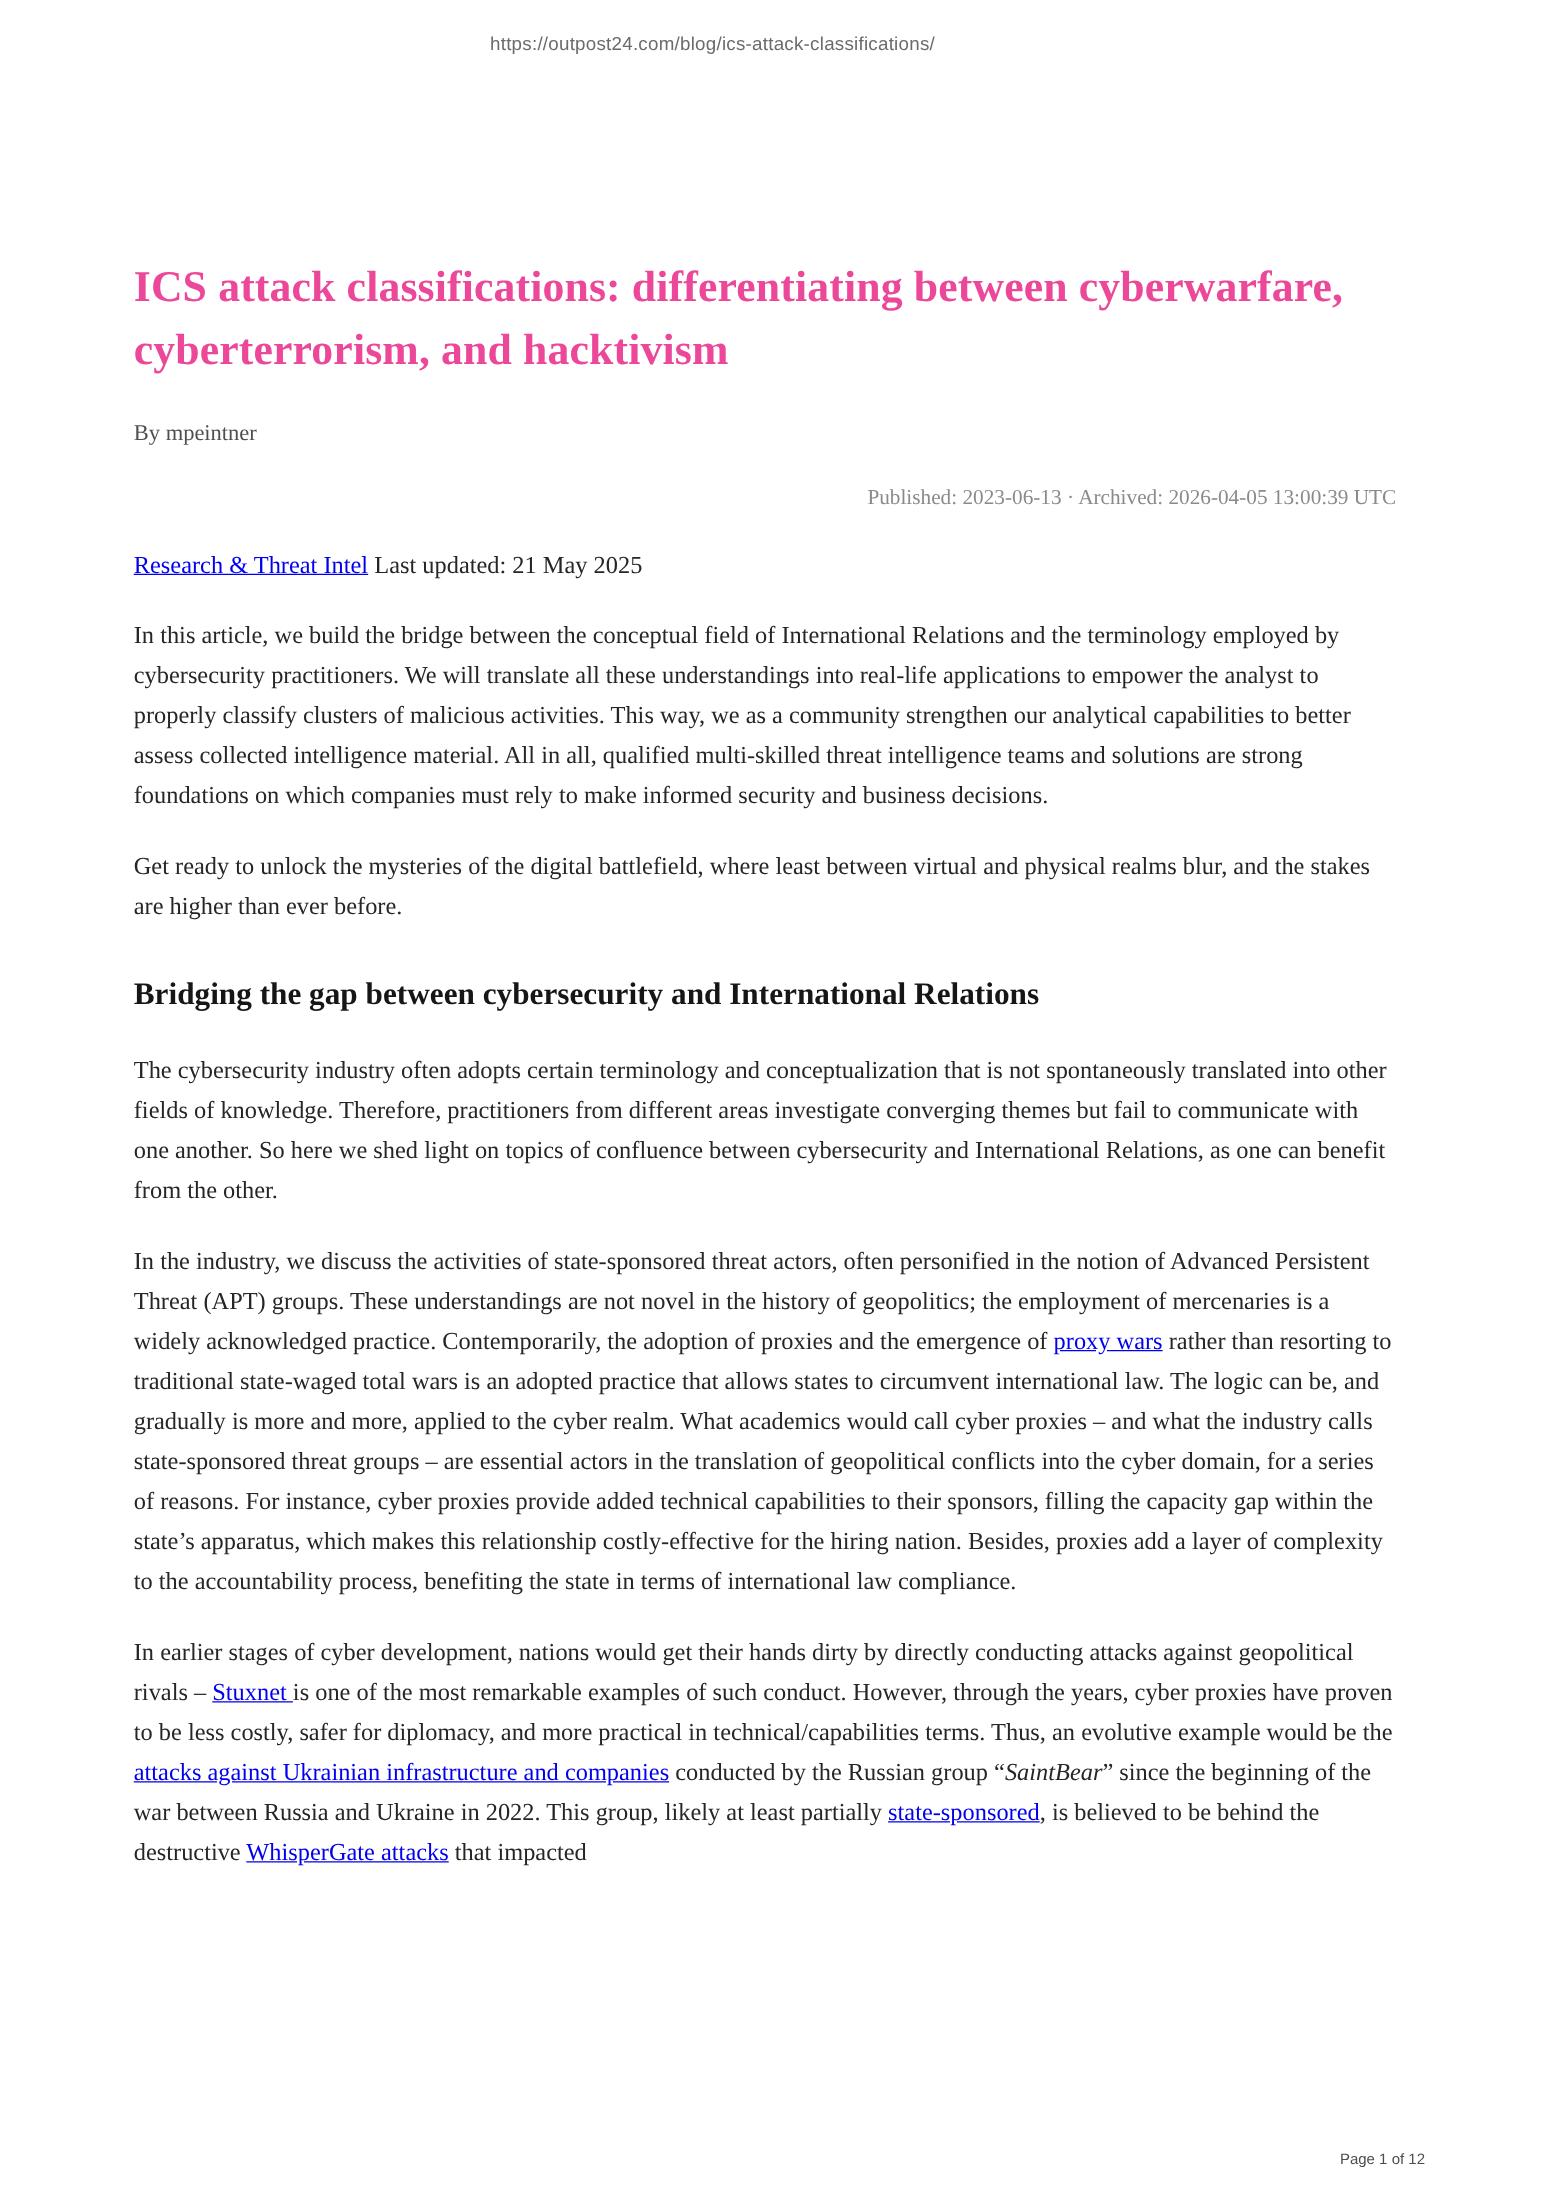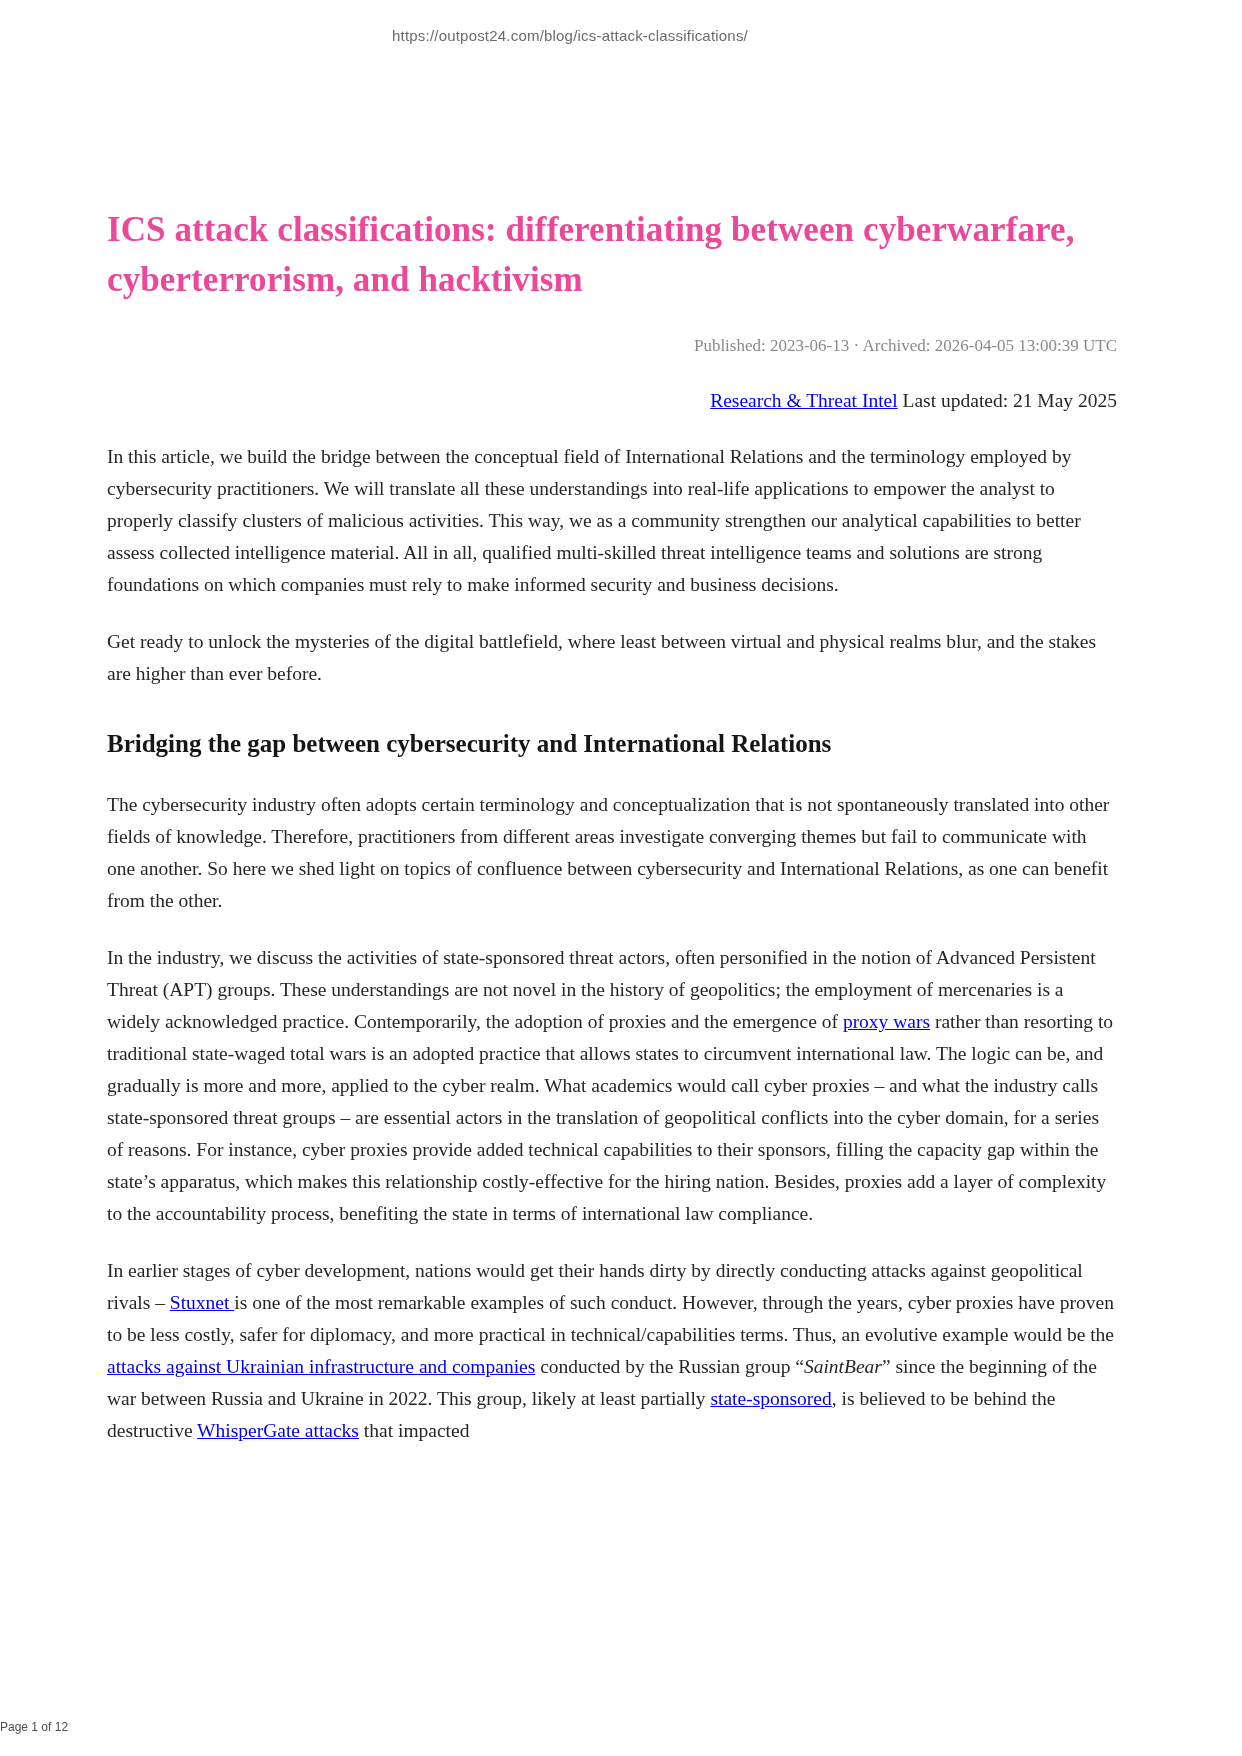--- a/index.html
+++ b/index.html
@@ -20,21 +20,21 @@
     font-family: "Liberation Sans", sans-serif;
     font-size: 15px;
     color: #6b6b6b;
     letter-spacing: 0.2px;
   }
   .print-footer {
     position: absolute;
     top: 1720px;
     left: 0;
     width: 1140px;
-    text-align: left;
+    text-align: right;
     font-family: "Liberation Sans", sans-serif;
     font-size: 12px;
     color: #4d4d4d;
   }
   .article {
     position: absolute;
     left: 107px;
     top: 205px;
     width: 1010px;
     color: #262626;
@@ -58,21 +58,20 @@
     font-size: 17px;
     line-height: 26px;
     color: #8a8a8a;
     text-align: right;
   }
   .category-line {
     margin: 0 0 26px 0;
     font-size: 19.5px;
     line-height: 28px;
     color: #262626;
-    text-align: right;
   }
   a, .article a:visited {
     color: #0000ee;
     text-decoration: underline;
     cursor: pointer;
   }
   .article-body p {
     margin: 0 0 25px 0;
     font-size: 19.5px;
     line-height: 32px;
@@ -92,20 +91,21 @@
 <body>
 
 <div class="page">
 
   <div class="print-header">https://outpost24.com/blog/ics-attack-classifications/</div>
 
   <div class="article">
 
     <h1 class="title">ICS attack classifications: differentiating between cyberwarfare, cyberterrorism, and hacktivism</h1>
 
+    <div class="byline">By mpeintner</div>
 
     <div class="meta-line">Published: 2023-06-13 · Archived: 2026-04-05 13:00:39 UTC</div>
 
     <div class="category-line">
       <a href="#">Research &amp; Threat Intel</a><span> Last updated: 21 May 2025</span>
     </div>
 
     <div class="article-body">
         <p><span>In this article, we build the bridge between the conceptual field of International Relations and the terminology employed by cybersecurity practitioners. We will translate all these understandings into real-life applications to empower the analyst to properly classify clusters of malicious activities. This way, we as a community strengthen our analytical capabilities to better assess collected intelligence material. All in all, qualified multi-skilled threat intelligence teams and solutions are strong foundations on which companies must rely to make informed security and business decisions.</span></p>
         <p><span>Get ready to unlock the mysteries of the digital battlefield, where least between virtual and physical realms blur, and the stakes are higher than ever before.</span></p>

